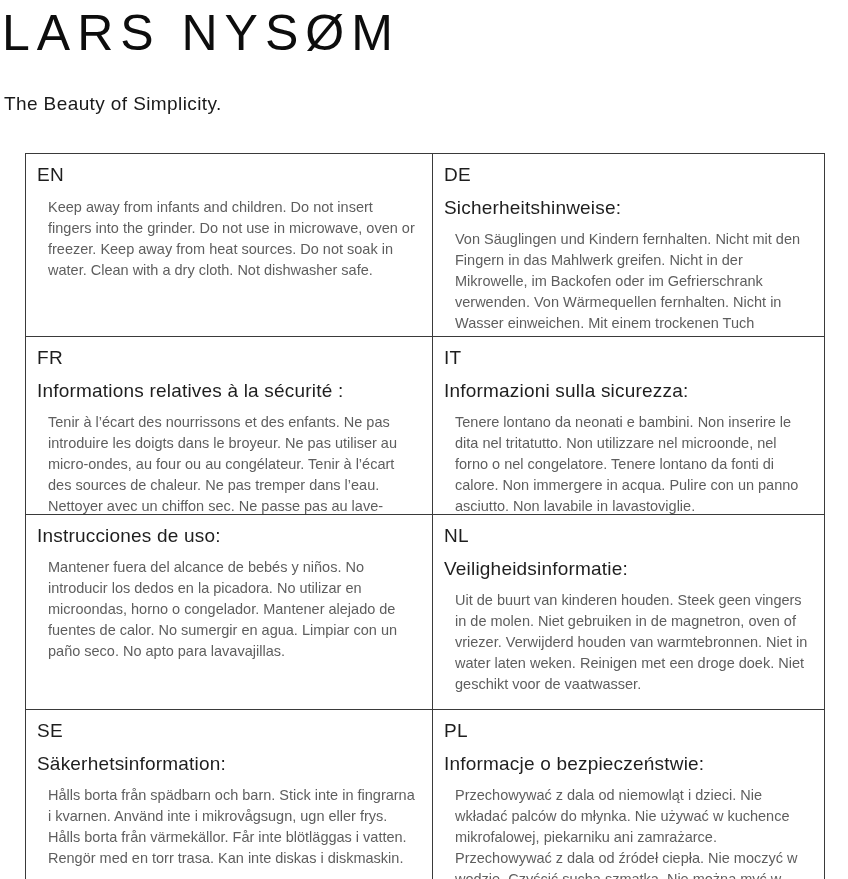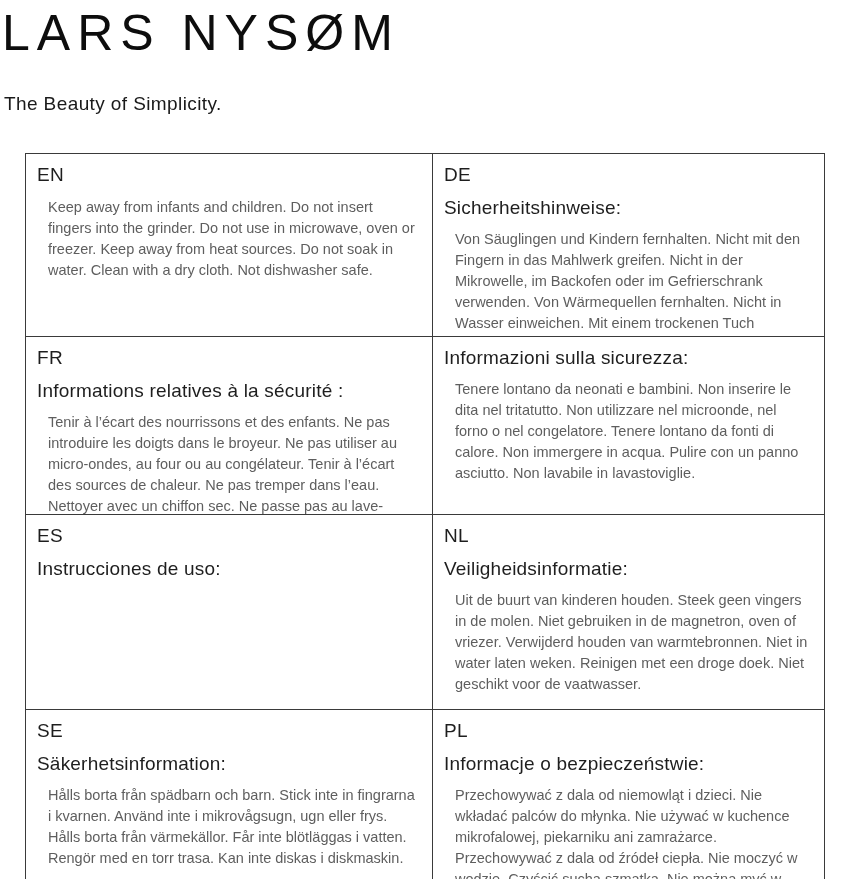--- a/index.html
+++ b/index.html
@@ -97,27 +97,28 @@
     <p class="section-body">Von Säuglingen und Kindern fernhalten. Nicht mit den Fingern in das Mahlwerk greifen. Nicht in der Mikrowelle, im Backofen oder im Gefrierschrank verwenden. Von Wärmequellen fernhalten. Nicht in Wasser einweichen. Mit einem trockenen Tuch reinigen. Nicht spülmaschinenfest.</p>
   </section>
 
   <section class="cell">
     <div class="lang-code">FR</div>
     <h2 class="section-heading">Informations relatives à la sécurité :</h2>
     <p class="section-body">Tenir à l’écart des nourrissons et des enfants. Ne pas introduire les doigts dans le broyeur. Ne pas utiliser au micro-ondes, au four ou au congélateur. Tenir à l’écart des sources de chaleur. Ne pas tremper dans l’eau. Nettoyer avec un chiffon sec. Ne passe pas au lave-vaisselle.</p>
   </section>
 
   <section class="cell">
+    <div class="lang-code">IT</div>
     <h2 class="section-heading">Informazioni sulla sicurezza:</h2>
     <p class="section-body">Tenere lontano da neonati e bambini. Non inserire le dita nel tritatutto. Non utilizzare nel microonde, nel forno o nel congelatore. Tenere lontano da fonti di calore. Non immergere in acqua. Pulire con un panno asciutto. Non lavabile in lavastoviglie.</p>
   </section>
 
   <section class="cell">
-    <div class="lang-code">ES</div>
     <h2 class="section-heading">Instrucciones de uso:</h2>
+    <p class="section-body">Mantener fuera del alcance de bebés y niños. No introducir los dedos en la picadora. No utilizar en microondas, horno o congelador. Mantener alejado de fuentes de calor. No sumergir en agua. Limpiar con un paño seco. No apto para lavavajillas.</p>
   </section>
 
   <section class="cell">
     <div class="lang-code">NL</div>
     <h2 class="section-heading">Veiligheidsinformatie:</h2>
     <p class="section-body">Uit de buurt van kinderen houden. Steek geen vingers in de molen. Niet gebruiken in de magnetron, oven of vriezer. Verwijderd houden van warmtebronnen. Niet in water laten weken. Reinigen met een droge doek. Niet geschikt voor de vaatwasser.</p>
   </section>
 
   <section class="cell">
     <div class="lang-code">SE</div>

